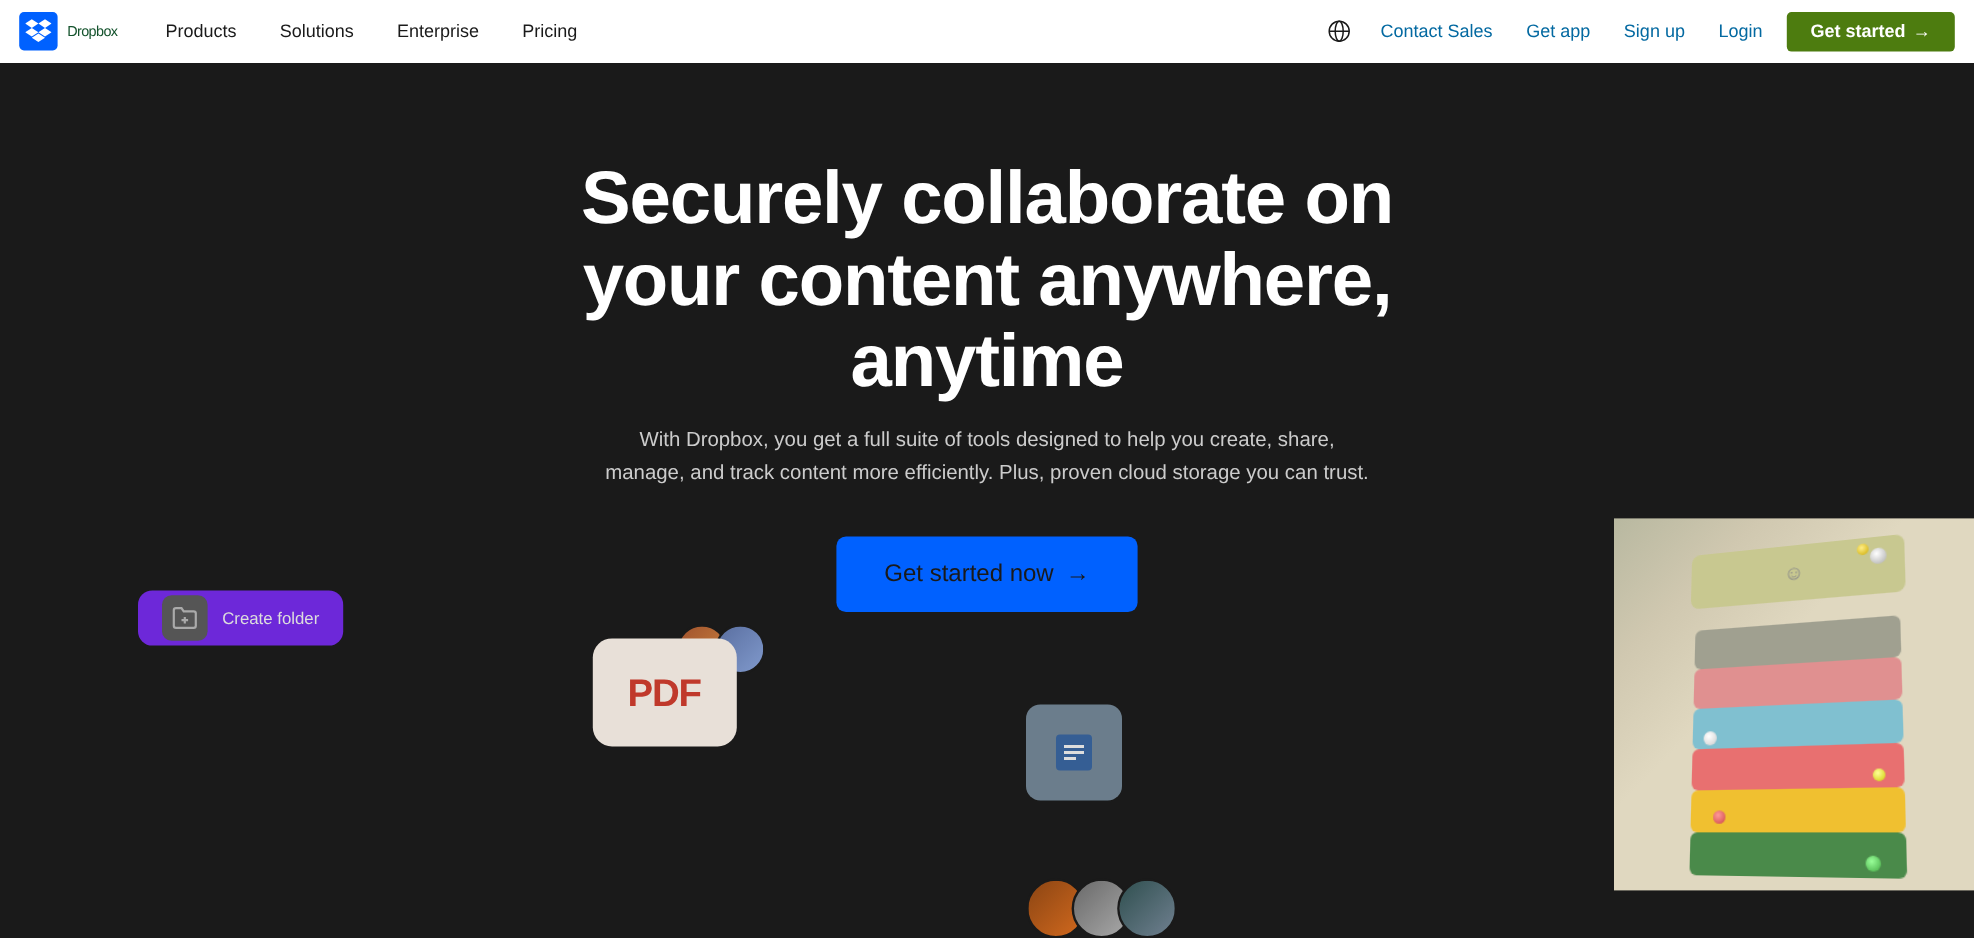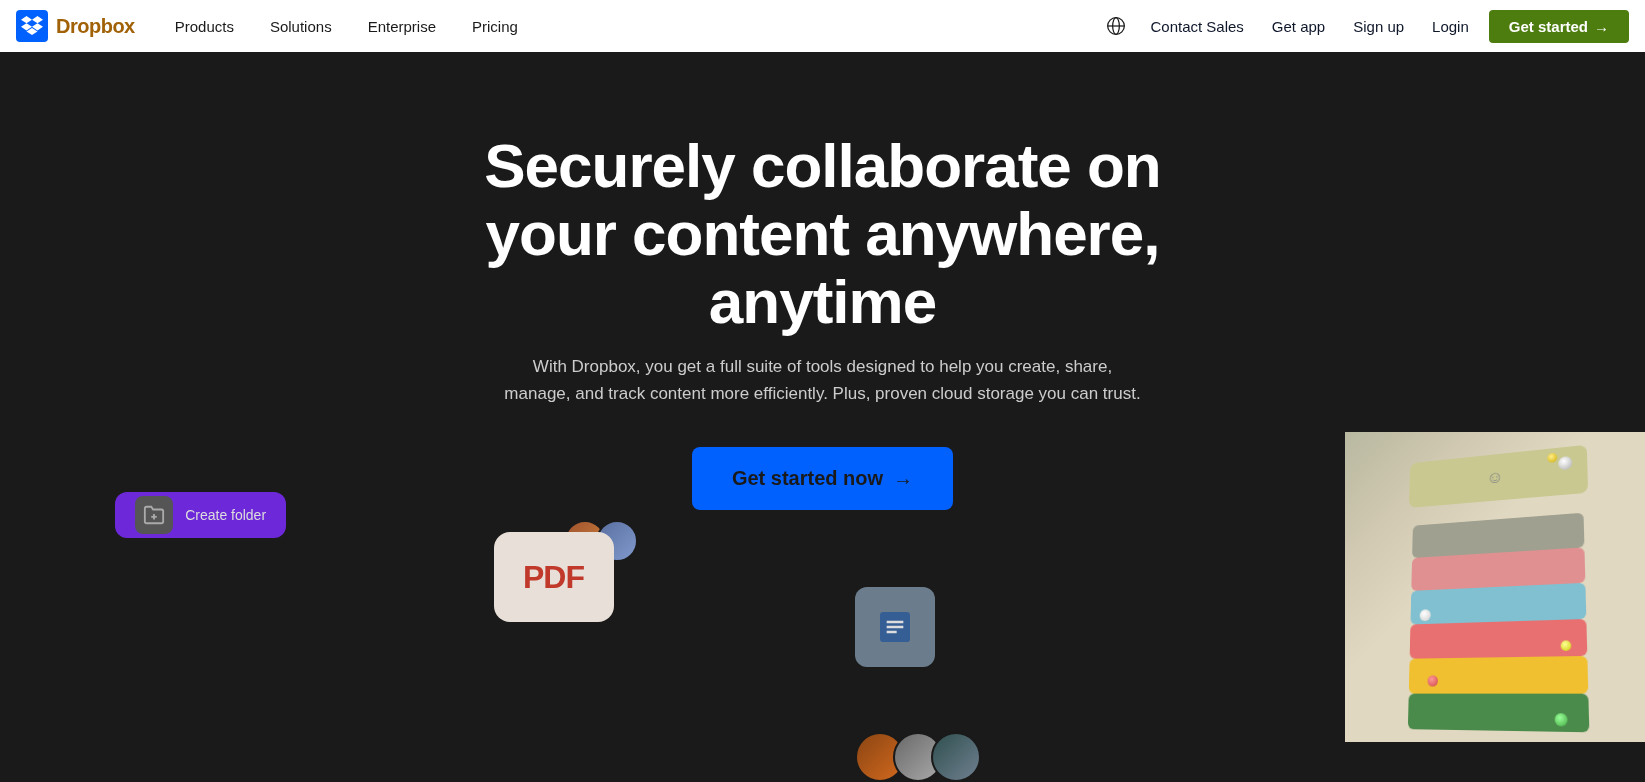--- a/index.html
+++ b/index.html
@@ -17,39 +17,39 @@
     .nav-logo {
       display: flex; align-items: center; gap: 8px;
       margin-right: 24px; text-decoration: none; color: #1a1a1a;
     }
     .nav-logo-icon {
       width: 32px; height: 32px; background: #0061ff; border-radius: 4px;
       display: flex; align-items: center; justify-content: center;
     }
     .nav-logo-icon svg { width: 22px; height: 22px; }
     .nav-logo-text {
-      font-size: 20px; font-weight: 700; color: #a16207; letter-spacing: -0.5px;
+      font-size: 12px; font-weight: 400; color: #14532d; letter-spacing: -0.5px;
     }
     .nav-links {
       display: flex; align-items: center; gap: 4px; flex: 1;
     }
     .nav-link {
       padding: 8px 16px; font-size: 15px; color: #1a1a1a; text-decoration: none;
       font-weight: 400; cursor: pointer; border-radius: 4px;
       white-space: nowrap;
     }
     .nav-right {
       display: flex; align-items: center; gap: 4px;
     }
     .nav-globe {
       width: 36px; height: 36px; display: flex; align-items: center; justify-content: center;
       cursor: pointer; color: #1a1a1a; border-radius: 4px;
     }
     .nav-right-link {
-      padding: 8px 12px; font-size: 15px; color: #0f172a; text-decoration: none;
+      padding: 8px 12px; font-size: 15px; color: #0369a1; text-decoration: none;
       font-weight: 400; cursor: pointer; border-radius: 4px; white-space: nowrap;
     }
     .nav-cta {
       background: #4d7c0f; color: #fff;
       padding: 8px 20px; border-radius: 4px;
       font-size: 15px; font-weight: 600; text-decoration: none;
       display: flex; align-items: center; gap: 6px;
       cursor: pointer; margin-left: 4px; white-space: nowrap;
     }
 
@@ -71,21 +71,21 @@
       letter-spacing: -1px;
     }
     .hero-subtext {
       margin-top: 16px; font-size: 17px; color: #ccc;
       text-align: center; max-width: 640px; line-height: 1.6;
     }
     .hero-cta {
       margin-top: 40px;
       background: #0061ff; color: #1a1a1a;
       padding: 20px 40px; border-radius: 8px;
-      font-size: 20px; font-weight: 700; text-decoration: none;
+      font-size: 20px; font-weight: 400; text-decoration: none;
       display: flex; align-items: center; gap: 10px;
       cursor: pointer;
     }
 
     
     .hero-floats {
       position: absolute;
       bottom: 0; left: 0; right: 0; top: 380px;
       pointer-events: none;
     }

